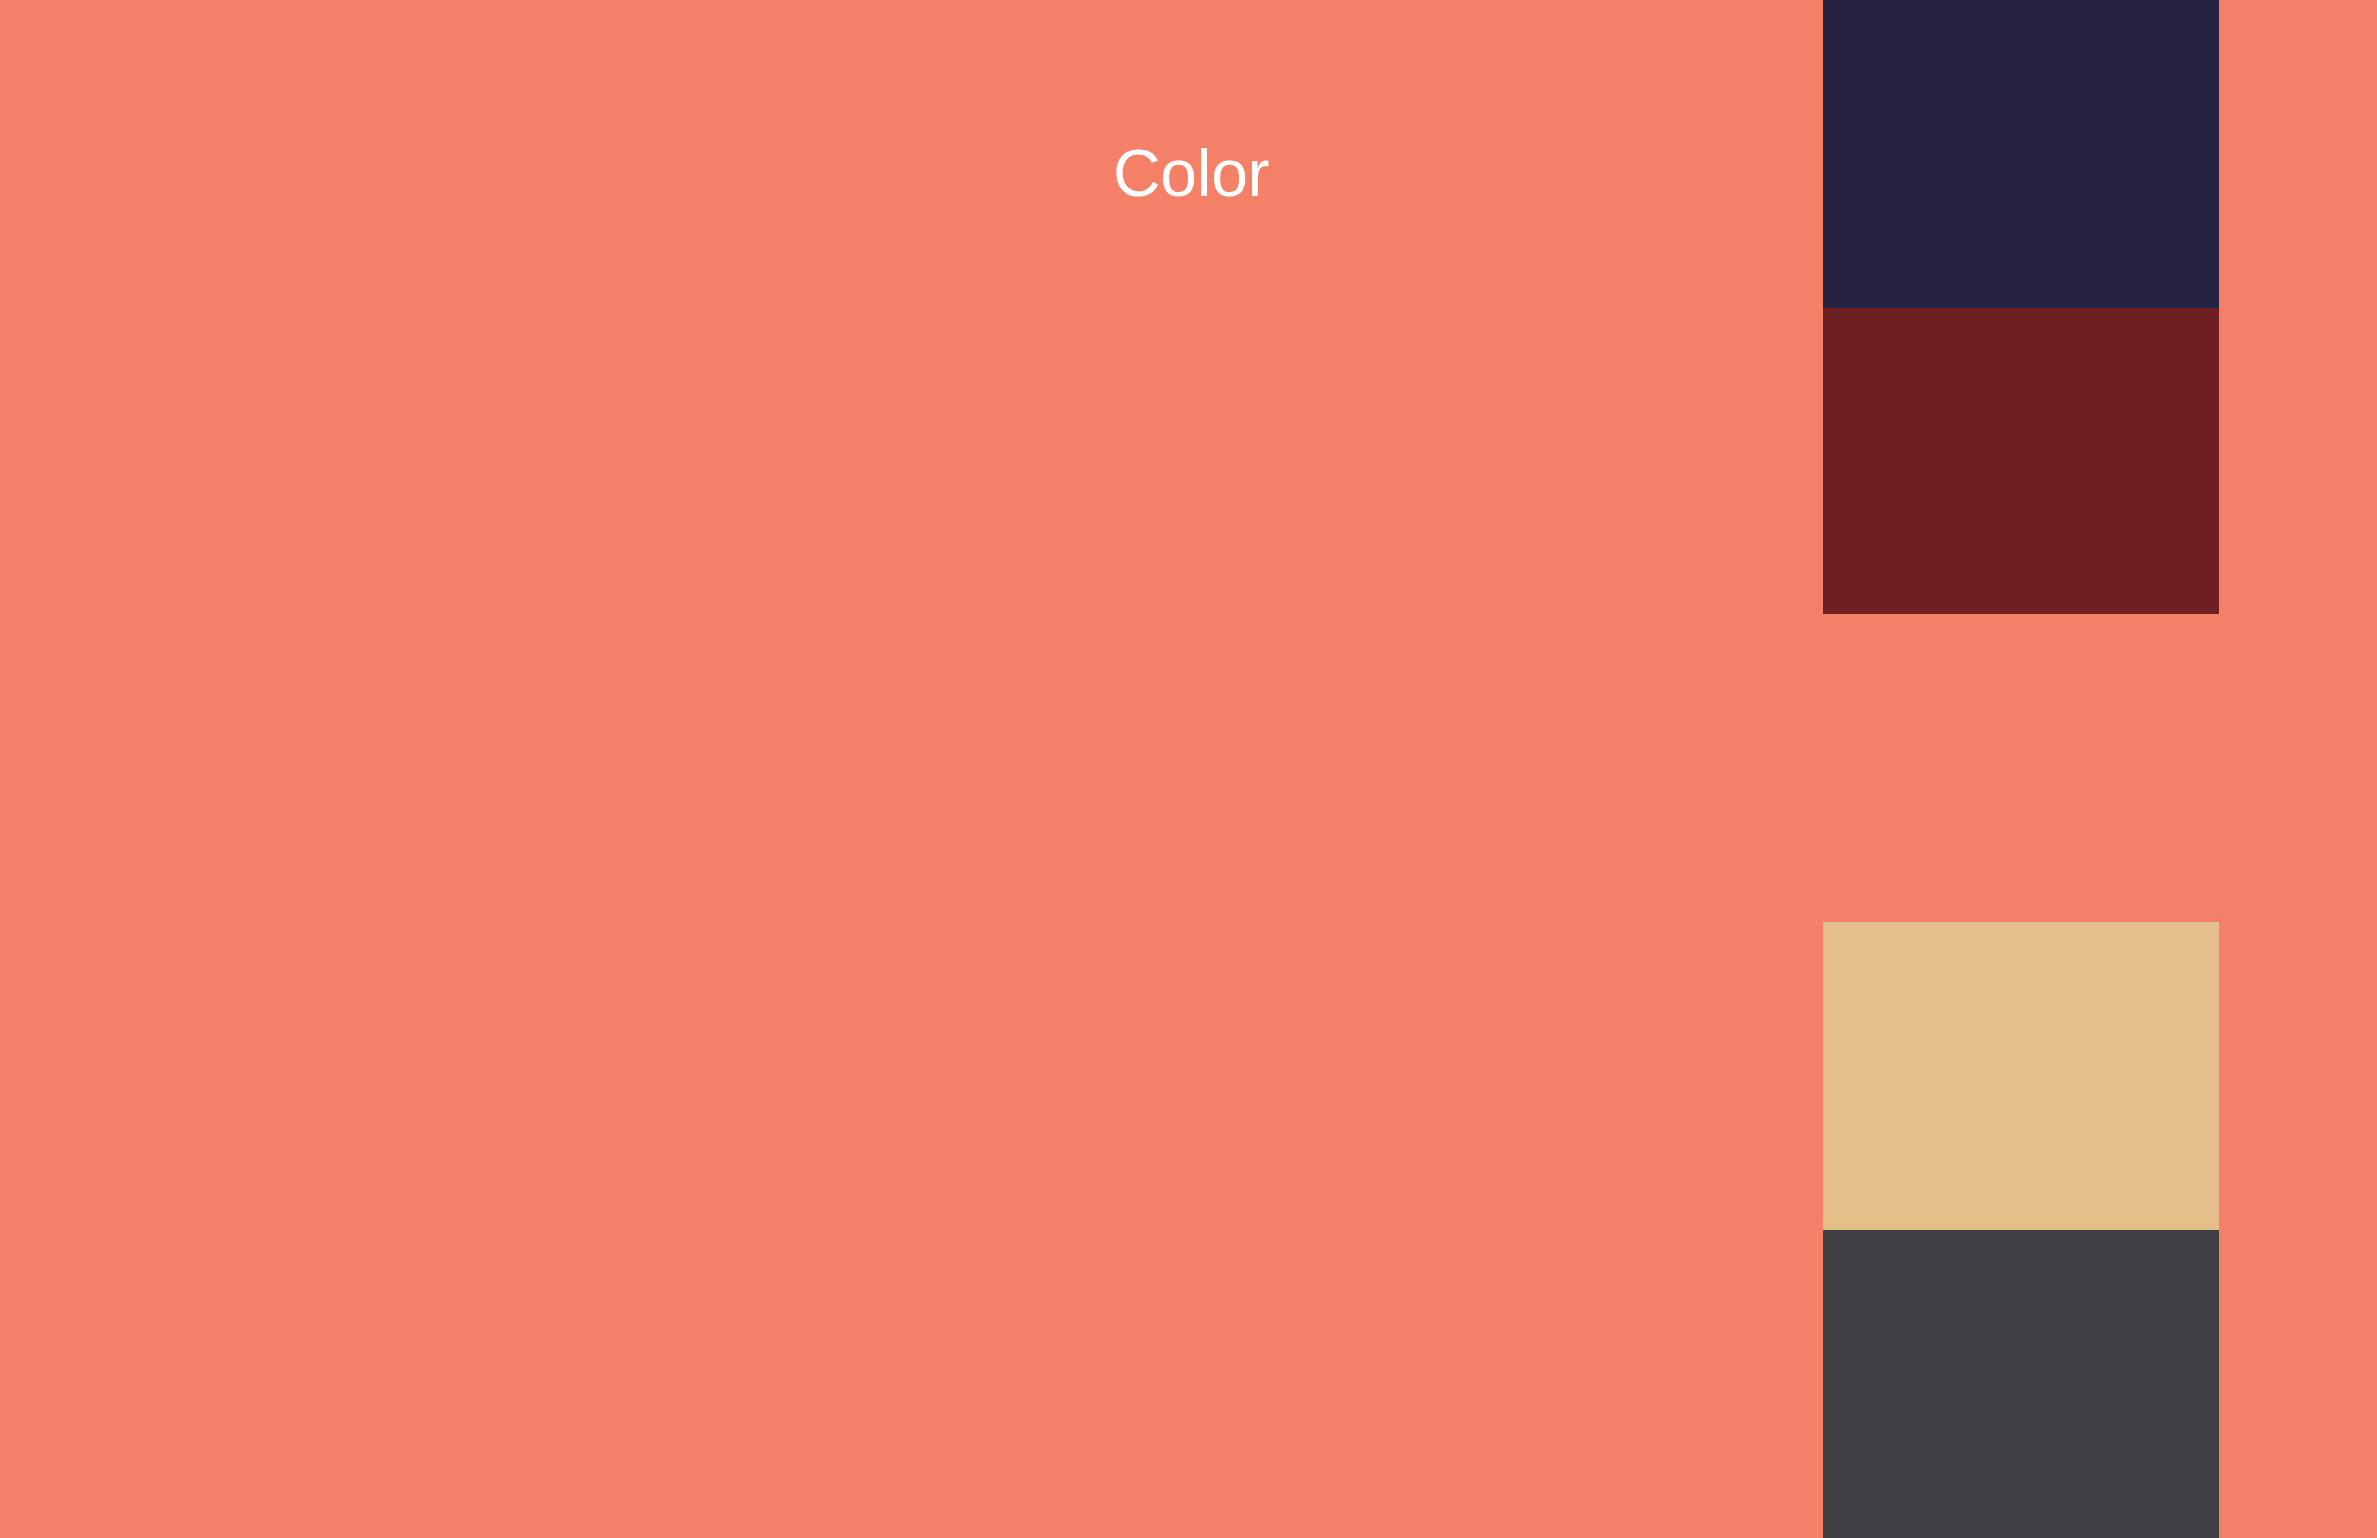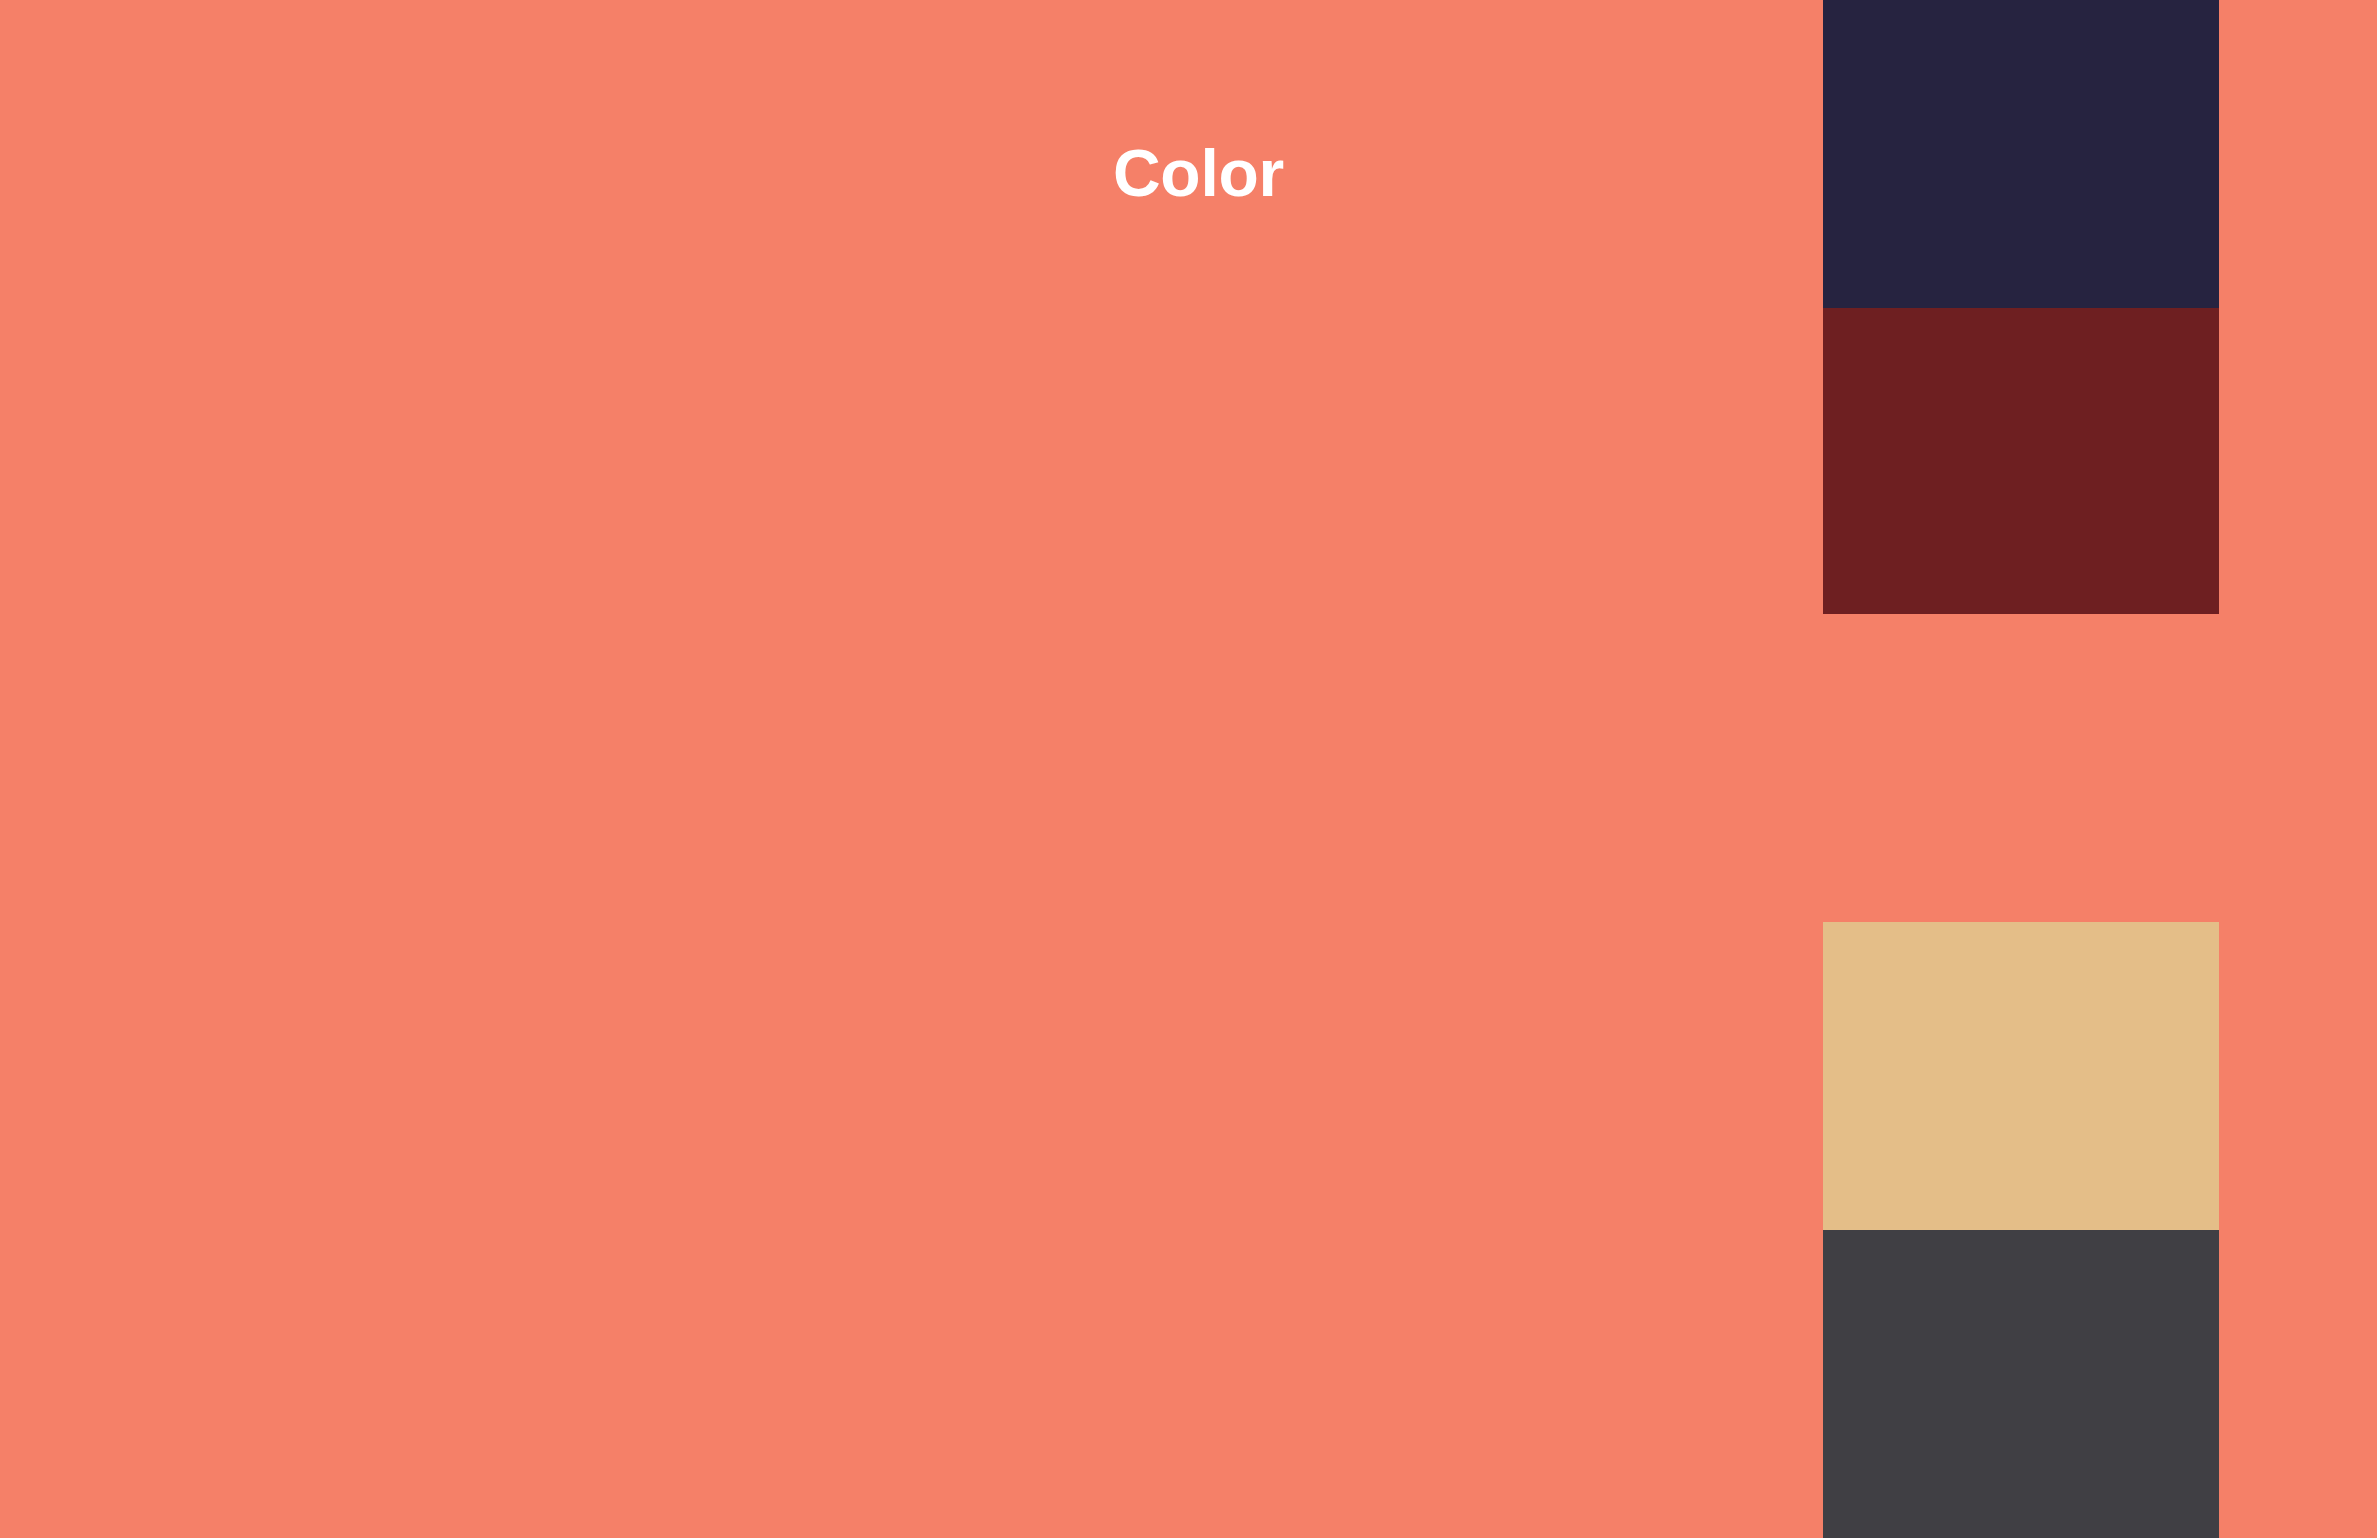--- a/index.html
+++ b/index.html
@@ -26,21 +26,21 @@
   }
 
   
   .page-title {
     position: absolute;
     left: 1113px;
     top: 137px;
     margin: 0;
     font-family: "Liberation Sans", sans-serif;
     font-size: 66px;
-    font-weight: 700;
+    font-weight: 400;
     line-height: 1.12;
     letter-spacing: -0.3px;
     color: #ffffff;
     white-space: nowrap;
     text-align: right;
     -webkit-font-smoothing: antialiased;
   }
 
   
   .swatch-column {

